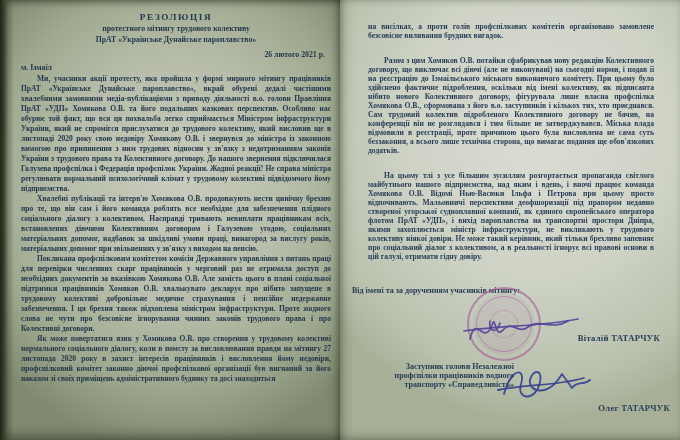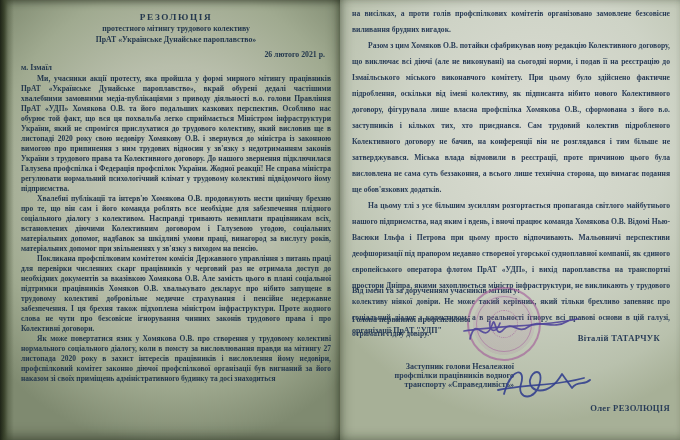--- a/index.html
+++ b/index.html
@@ -42,21 +42,21 @@
   .doc-sub{text-align:center;font-size:7.8px;margin:2px 0 0 0;}
   .doc-date{text-align:right;font-size:7.8px;margin:6px 6px 0 0;}
   .doc-place{text-align:left;font-size:7.8px;margin:4px 0 2px 0;}
   .para{margin:0;text-indent:16px;line-height:10px;}
 
   .content-right{
     position:absolute;left:12px;right:10px;top:6px;bottom:0;
     color:#293d58;font-weight:bold;font-size:7.6px;
     text-align:justify;filter:blur(0.25px);
   }
-  .para-r{margin:0;text-indent:16px;line-height:16px;}
+  .para-r{margin:16px;text-indent:16px;line-height:9px;}
   .no-indent{text-indent:0;}
 
   .closing{position:absolute;left:0;top:280px;font-size:8px;text-align:left;}
   .sig-role-1{position:absolute;left:0;top:308px;width:152px;font-size:8px;line-height:11px;text-align:left;}
   .sig-name-1{position:absolute;right:10px;top:327px;font-size:8.6px;letter-spacing:.3px;}
   .sig-role-2{position:absolute;left:10px;top:356px;width:152px;font-size:8px;line-height:9px;text-align:right;}
   .sig-name-2{position:absolute;right:0;top:397px;font-size:8.6px;letter-spacing:.3px;}
 
   
   .stamp{
@@ -104,30 +104,29 @@
   <div class="page page-right">
     <div class="content-right">
       <p class="para-r no-indent">на висілках, а проти голів профспілкових комітетів організовано замовлене безсовісне виливання брудних вигадок.</p>
       <p class="para-r">Разом з цим Хомяков О.В. потайки сфабрикував нову редакцію Колективного договору, що виключає всі діючі (але не виконувані) на сьогодні норми, і подав її на реєстрацію до Ізмаїльського міського виконавчого комітету. При цьому було здійснено фактичне підроблення, оскільки від імені колективу, як підписанта нібито нового Колективного договору, фігурувала лише власна профспілка Хомякова О.В., сформована з його в.о. заступників і кількох тих, хто приєднався. Сам трудовий колектив підробленого Колективного договору не бачив, на конференції він не розглядався і тим більше не затверджувався. Міська влада відмовили в реєстрації, проте причиною цього була висловлена не сама суть беззаконня, а всього лише технічна сторона, що вимагає подання ще обов'язкових додатків.</p>
       <p class="para-r">На цьому тлі з усе більшим зусиллям розгортається пропаганда світлого майбутнього нашого підприємства, над яким і вдень, і вночі працює команда Хомякова О.В. Відомі Нью-Васюки Ільфа і Петрова при цьому просто відпочивають. Мальовничі перспективи деофшоризації під прапором недавно створеної угорської судноплавної компанії, як єдиного європейського оператора флотом ПрАТ «УДП», і вихід пароплавства на транспортні простори Дніпра, якими захоплюється міністр інфраструктури, не викликають у трудового колективу ніякої довіри. Не може такий керівник, який тільки брехливо запевняє про соціальний діалог з колективом, а в реальності ігнорує всі правові основи в цій галузі, отримати гідну довіру.</p>
 
       <div class="closing">Від імені та за дорученням учасників мітингу:</div>
 
       <div class="stamp"></div>
 
-      <div class="sig-role-1">Голова первинної профспілкової організації ПрАТ "УДП"</div>
       <svg class="sig-svg sig1" width="130" height="52" viewBox="0 0 130 52">
         <path d="M10,38 C16,12 24,46 32,24 C36,12 34,40 44,28 C52,19 58,34 68,26 C80,17 92,30 108,20"></path>
         <path d="M4,30 C40,24 80,26 118,18" stroke-width="1.1"></path>
         <path d="M30,20 C28,30 36,34 40,22" stroke-width="1.2"></path>
       </svg>
       <div class="sig-name-1">Віталій ТАТАРЧУК</div>
 
       <div class="sig-role-2">Заступник голови Незалежної профспілки працівників водного транспорту «Справедливість»</div>
       <svg class="sig-svg sig2" width="120" height="50" viewBox="0 0 120 50">
         <path d="M12,36 C20,8 34,10 29,26 C24,42 44,44 48,24 C51,10 40,12 38,22 C36,34 56,40 70,16 L80,30 C86,22 92,28 98,22"></path>
         <path d="M6,32 C36,26 64,28 92,20" stroke-width="1.1"></path>
       </svg>
-      <div class="sig-name-2">Олег РЕЗОЛЮЦІЯ</div>
+      <div class="sig-name-2">Олег ТАТАРЧУК</div>
     </div>
   </div>
 
 </div>
 
 </body></html>

